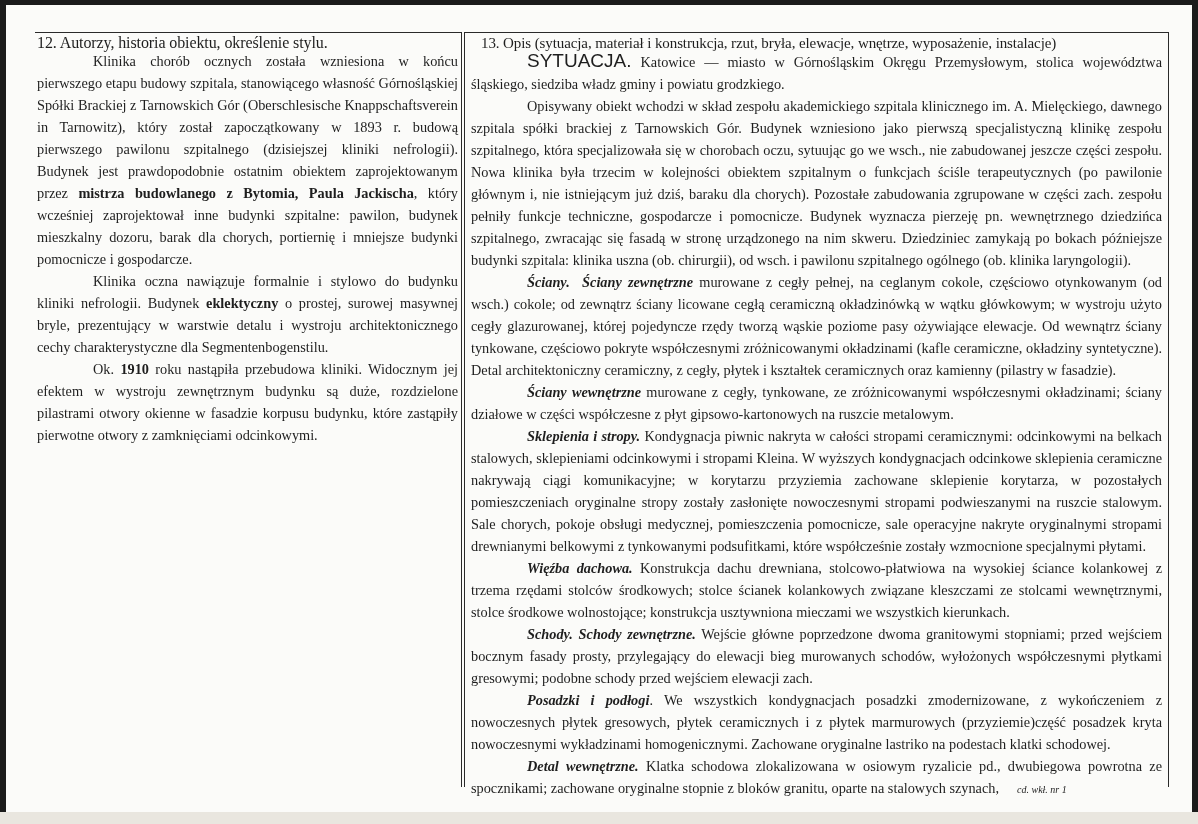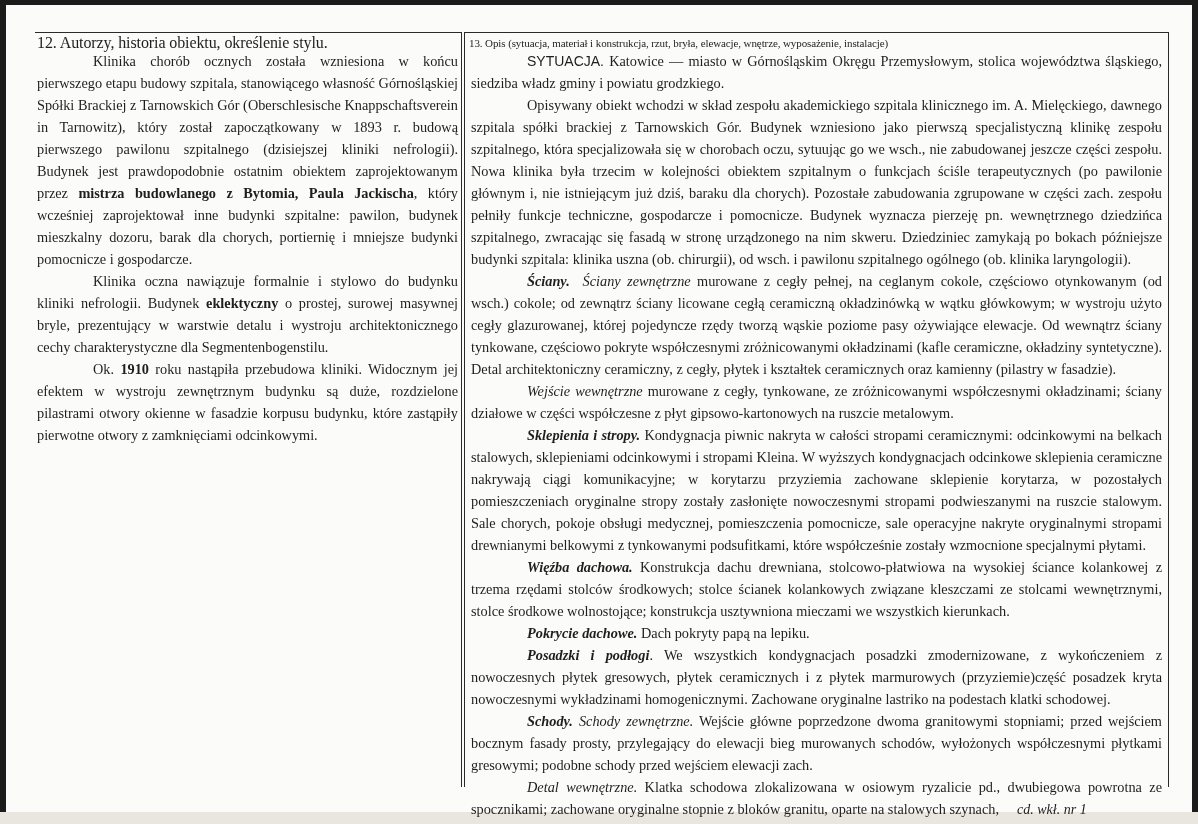--- a/index.html
+++ b/index.html
@@ -29,26 +29,26 @@
     border-right: 1.5px solid #2a2a2a;
   }
   .hdr { font-size: 16px; line-height: 14px; margin: 3px 0 0 2px; letter-spacing: -0.1px; }
   .col-text {
     font-size: 14.3px; line-height: 22px; text-align: justify;
     margin: 0;
   }
   .box-left .col-text { padding: 0 3px 0 2px; }
   .box-right .col-text { padding: 0 6px 0 6px; }
   .p { margin: 0; text-indent: 56px; }
-  .sans { font-family: "Liberation Sans", "DejaVu Sans", sans-serif; font-size: 14px; }
+  .sans { font-family: "Liberation Sans", "DejaVu Sans", sans-serif; font-size: 19px; }
   .bi { font-weight: bold; font-style: italic; }
-  .i { font-style: italic; }
+  .i { font-style: italic; font-weight: bold; }
   .b { font-weight: bold; }
-  .cont { font-style: italic; font-size: 14px; margin-left: 18px; }
-  .box-right .hdr { font-size: 11px; margin-left: 4px; }
+  .cont { font-style: italic; font-size: 10px; margin-left: 18px; }
+  .box-right .hdr { font-size: 15px; margin-left: 16px; }
 </style>
 </head>
 <body>
 
 <div class="page"></div>
 <div class="bottom-strip"></div>
 
 <div class="box-left">
   <div class="hdr">12. Autorzy, historia obiektu, określenie stylu.</div>
   <div class="col-text">
@@ -57,21 +57,20 @@
     <p class="p"><span>Ok. </span><span class="b">1910</span><span> roku nastąpiła przebudowa kliniki. Widocznym jej efektem w wystroju zewnętrznym budynku są duże, rozdzielone pilastrami otwory okienne w fasadzie korpusu budynku, które zastąpiły pierwotne otwory z zamknięciami odcinkowymi.</span></p>
   </div>
 </div>
 
 <div class="box-right">
   <div class="hdr">13. Opis (sytuacja, materiał i konstrukcja, rzut, bryła, elewacje, wnętrze, wyposażenie, instalacje)</div>
   <div class="col-text">
     <p class="p"><span class="sans">SYTUACJA.</span><span> Katowice — miasto w Górnośląskim Okręgu Przemysłowym, stolica województwa śląskiego, siedziba władz gminy i powiatu grodzkiego.</span></p>
     <p class="p">Opisywany obiekt wchodzi w skład zespołu akademickiego szpitala klinicznego im. A. Mielęckiego, dawnego szpitala spółki brackiej z Tarnowskich Gór. Budynek wzniesiono jako pierwszą specjalistyczną klinikę zespołu szpitalnego, która specjalizowała się w chorobach oczu, sytuując go we wsch., nie zabudowanej jeszcze części zespołu. Nowa klinika była trzecim  w kolejności obiektem szpitalnym o funkcjach ściśle terapeutycznych (po pawilonie głównym i, nie istniejącym już dziś, baraku dla chorych). Pozostałe zabudowania zgrupowane w części zach. zespołu pełniły funkcje techniczne, gospodarcze i pomocnicze. Budynek wyznacza pierzeję pn. wewnętrznego dziedzińca szpitalnego, zwracając się fasadą w stronę urządzonego na nim skweru. Dziedziniec zamykają po bokach późniejsze budynki szpitala: klinika uszna (ob. chirurgii), od wsch. i pawilonu szpitalnego ogólnego (ob. klinika laryngologii).</p>
     <p class="p"><span class="bi">Ściany.</span>&nbsp;&nbsp;<span class="i">Ściany zewnętrzne</span><span> murowane z cegły pełnej, na ceglanym cokole, częściowo otynkowanym (od wsch.) cokole; od zewnątrz ściany licowane cegłą ceramiczną okładzinówką w wątku główkowym; w wystroju użyto cegły glazurowanej, której pojedyncze rzędy tworzą wąskie poziome pasy ożywiające elewacje.  Od wewnątrz ściany tynkowane, częściowo pokryte współczesnymi zróżnicowanymi okładzinami (kafle ceramiczne, okładziny syntetyczne). Detal architektoniczny ceramiczny, z cegły, płytek i kształtek ceramicznych oraz kamienny (pilastry w fasadzie).</span></p>
-    <p class="p"><span class="i">Wejście wewnętrzne</span><span>  murowane z cegły, tynkowane, ze zróżnicowanymi współczesnymi okładzinami; ściany działowe w części współczesne z płyt gipsowo-kartonowych na ruszcie metalowym.</span></p>
+    <p class="p"><span class="i">Ściany wewnętrzne</span><span>  murowane z cegły, tynkowane, ze zróżnicowanymi współczesnymi okładzinami; ściany działowe w części współczesne z płyt gipsowo-kartonowych na ruszcie metalowym.</span></p>
     <p class="p"><span class="bi">Sklepienia i stropy.</span><span>  Kondygnacja piwnic nakryta w całości stropami ceramicznymi: odcinkowymi na belkach stalowych, sklepieniami odcinkowymi i stropami Kleina. W wyższych kondygnacjach odcinkowe sklepienia ceramiczne nakrywają ciągi komunikacyjne; w korytarzu przyziemia zachowane sklepienie korytarza, w pozostałych pomieszczeniach oryginalne stropy zostały zasłonięte nowoczesnymi stropami podwieszanymi na ruszcie stalowym. Sale chorych, pokoje obsługi medycznej, pomieszczenia pomocnicze, sale operacyjne nakryte oryginalnymi stropami drewnianymi belkowymi z tynkowanymi podsufitkami, które współcześnie zostały wzmocnione specjalnymi płytami.</span></p>
     <p class="p"><span class="bi">Więźba dachowa.</span><span>  Konstrukcja dachu drewniana, stolcowo-płatwiowa na wysokiej ściance kolankowej z trzema rzędami stolców środkowych; stolce ścianek kolankowych związane kleszczami ze stolcami wewnętrznymi, stolce środkowe wolnostojące; konstrukcja usztywniona mieczami we wszystkich kierunkach.</span></p>
-    <p class="p"><span class="bi">Pokrycie dachowe.</span><span>  Dach pokryty papą na lepiku.</span></p>
+    <p class="p"><span class="bi">Schody.</span> <span class="i">Schody zewnętrzne.</span><span> Wejście główne poprzedzone dwoma granitowymi stopniami; przed wejściem bocznym fasady prosty, przylegający do elewacji bieg murowanych schodów, wyłożonych współczesnymi płytkami gresowymi; podobne schody przed wejściem elewacji zach.</span></p>
     <p class="p"><span class="bi">Posadzki i podłogi</span><span>. We wszystkich kondygnacjach posadzki zmodernizowane, z wykończeniem z nowoczesnych płytek gresowych, płytek ceramicznych i z płytek  marmurowych (przyziemie)część posadzek kryta nowoczesnymi wykładzinami homogenicznymi. Zachowane oryginalne lastriko na podestach klatki schodowej.</span></p>
-    <p class="p"><span class="bi">Schody.</span> <span class="i">Schody zewnętrzne.</span><span> Wejście główne poprzedzone dwoma granitowymi stopniami; przed wejściem bocznym fasady prosty, przylegający do elewacji bieg murowanych schodów, wyłożonych współczesnymi płytkami gresowymi; podobne schody przed wejściem elewacji zach.</span></p>
     <p class="p"><span class="i">Detal wewnętrzne.</span><span> Klatka schodowa zlokalizowana w osiowym ryzalicie pd., dwubiegowa powrotna ze spocznikami; zachowane oryginalne stopnie z bloków granitu, oparte na stalowych szynach,</span><span class="cont">cd. wkł. nr 1</span></p>
   </div>
 </div>
 
 </body></html>

